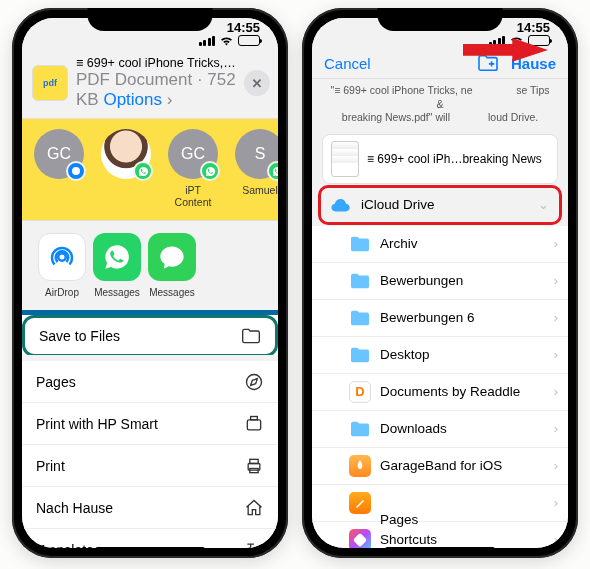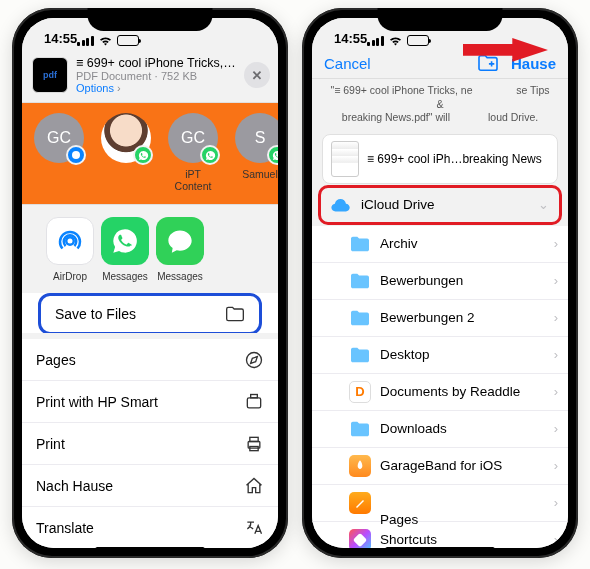--- a/index.html
+++ b/index.html
@@ -48,25 +48,26 @@
     transform:translateX(-50%);
     width:110px;height:5px;
     background:#000;
     border-radius:3px;
     z-index:40;
   }
   .status-bar {
     height: 30px;
     display: flex;
     align-items: flex-end;
-    justify-content: flex-start;
+    justify-content: flex-end;
     padding: 0 18px 2px 22px;
     font-size: 13px;
     font-weight: 600;
     background:#f2f2f2;
+    flex-direction:column;
   }
   .status-icons { display: flex; align-items: center; gap: 4px; }
   .sig { display:inline-flex; gap:1.5px; align-items:flex-end;}
   .sig i{width:3px;background:#000;border-radius:1px}
   .sig i:nth-child(1){height:4px}.sig i:nth-child(2){height:6px}
   .sig i:nth-child(3){height:8px}.sig i:nth-child(4){height:10px}
   .batt {width:22px;height:11px;border:1.2px solid #000;border-radius:3px;position:relative;padding:1px}
   .batt::after{content:'';position:absolute;right:-3px;top:3px;width:2px;height:4px;background:#000;border-radius:0 2px 2px 0}
   .batt .lvl {width:45%;height:100%;background:#fdd835;border-radius:1px}
 
@@ -75,37 +76,37 @@
     background:#f2f2f2;
     display:flex;
     align-items:center;
     padding: 8px 8px 8px 10px;
     gap:8px;
     border-bottom:1px solid #e0e0e0;
   }
   .pdf-thumb {
     width:36px;height:36px;
     border-radius:6px;
-    background:#000000;
+    background:#fde047;
     display:flex;align-items:center;justify-content:center;
     border:1px solid #ddd;
     font-size:9px;color:#2a6fd6;font-weight:700;
   }
   .doc-meta {flex:1;min-width:0}
   .doc-title {font-size:12.5px;font-weight:400;white-space:nowrap;overflow:hidden;text-overflow:ellipsis}
-  .doc-sub   {font-size:11px;color:#8a8a8e}
+  .doc-sub   {font-size:17px;color:#8a8a8e}
   .doc-sub .opt{color:#0a7cff}
   .close-btn {
     width:26px;height:26px;border-radius:50%;
     background:#e1e1e4;color:#6b6b6f;
     display:flex;align-items:center;justify-content:center;
     font-size:13px;font-weight:700;
   }
   .contact-row {
-    display:flex;gap:17px;padding:10px 12px 12px;background:#f97316;
+    display:flex;gap:17px;padding:10px 12px 12px;background:#fde047;
     border-bottom:1px solid #dedede;overflow:hidden;
   }
   .contact {
     width:56px;display:flex;flex-direction:column;align-items:center;gap:5px;
     font-size:10.5px;color:#333;text-align:center;position:relative;
   }
   .avatar {
     width:50px;height:50px;border-radius:50%;
     display:flex;align-items:center;justify-content:center;
     font-size:16px;font-weight:500;color:#fff;position:relative;
@@ -114,38 +115,38 @@
   .avatar.memoji{background:radial-gradient(circle at 50% 35%, #f7dcc8 0 38%, #5e3e30 40% 52%, #fff 54%);}
   .badge {
     position:absolute;bottom:-2px;right:-2px;width:20px;height:20px;border-radius:50%;
     background:#25d366;border:2px solid #f2f2f2;
     display:flex;align-items:center;justify-content:center;
   }
   .badge.blue{background:#0a84ff}
   .badge svg{width:11px;height:11px}
   .badge.blue::before{content:'';width:8px;height:8px;background:#fff;border-radius:50%}
   .app-row {
-    display:flex;gap:3px;padding:12px 22px;background:#f2f2f2;
-    border-bottom:1px solid #0369a1;overflow:hidden;
+    display:flex;gap:3px;padding:12px 14px;background:#f2f2f2;
+    border-bottom:7px solid #0369a1;overflow:hidden;
   }
   .app {width:52px;display:flex;flex-direction:column;align-items:center;gap:6px;font-size:10px;color:#333}
   .app-icon{width:48px;height:48px;border-radius:12px;display:flex;align-items:center;justify-content:center;background:#fff;}
   .app-icon.ad{background:#fff;border:1px solid #e2e2e6}
   .app-icon.wa{background:#25d366}
   .app-icon.msg{background:#30d158}
   .app-icon.mail{background:linear-gradient(#3aa8ff,#1c75ff)}
 
   .action-list{background:#fff}
   .action-row{
     height:42px;display:flex;align-items:center;justify-content:space-between;
     padding:0 14px;border-bottom:1px solid #ecebf0;font-size:14px;
   }
   .action-row .ic svg{width:20px;height:20px;stroke:#333;stroke-width:1.6;fill:none}
   .highlight-box{
-    border:3px solid #1d4ed8;border-radius:12px;margin:-2px 16px;
+    border:3px solid #0f766e;border-radius:12px;margin:-2px 0;
   }
   .spacer{height:6px;background:#f2f2f2}
 
   
   .nav-bar{
     display:flex;justify-content:space-between;align-items:center;
     padding:6px 12px;font-size:15px;color:#0a7cff;background:#f2f2f2;
     border-bottom:1px solid #dedede;
   }
   .nav-icons{display:flex;align-items:center;gap:12px;position:relative}
@@ -411,21 +412,21 @@
           </span>
           <span style="flex: 1 1 0%;">Bewerbungen</span>
           <span class="chev">›</span>
         </div>
         <div class="folder-row indent1">
           <span class="fi">
             <svg width="22" height="18" viewBox="0 0 24 20">
               <path d="M2 4c0-1 1-2 2-2h5l2 2h9c1 0 2 1 2 2v10c0 1-1 2-2 2H4c-1 0-2-1-2-2V4z" fill="#69c4ff"></path>
             </svg>
           </span>
-          <span style="flex: 1 1 0%;">Bewerbungen 2</span>
+          <span style="flex: 1 1 0%;">Bewerbungen 6</span>
           <span class="chev">›</span>
         </div>
         <div class="folder-row indent1">
           <span class="fi">
             <svg width="22" height="18" viewBox="0 0 24 20">
               <path d="M2 4c0-1 1-2 2-2h5l2 2h9c1 0 2 1 2 2v10c0 1-1 2-2 2H4c-1 0-2-1-2-2V4z" fill="#69c4ff"></path>
             </svg>
           </span>
           <span style="flex: 1 1 0%;">Desktop</span>
           <span class="chev">›</span>

